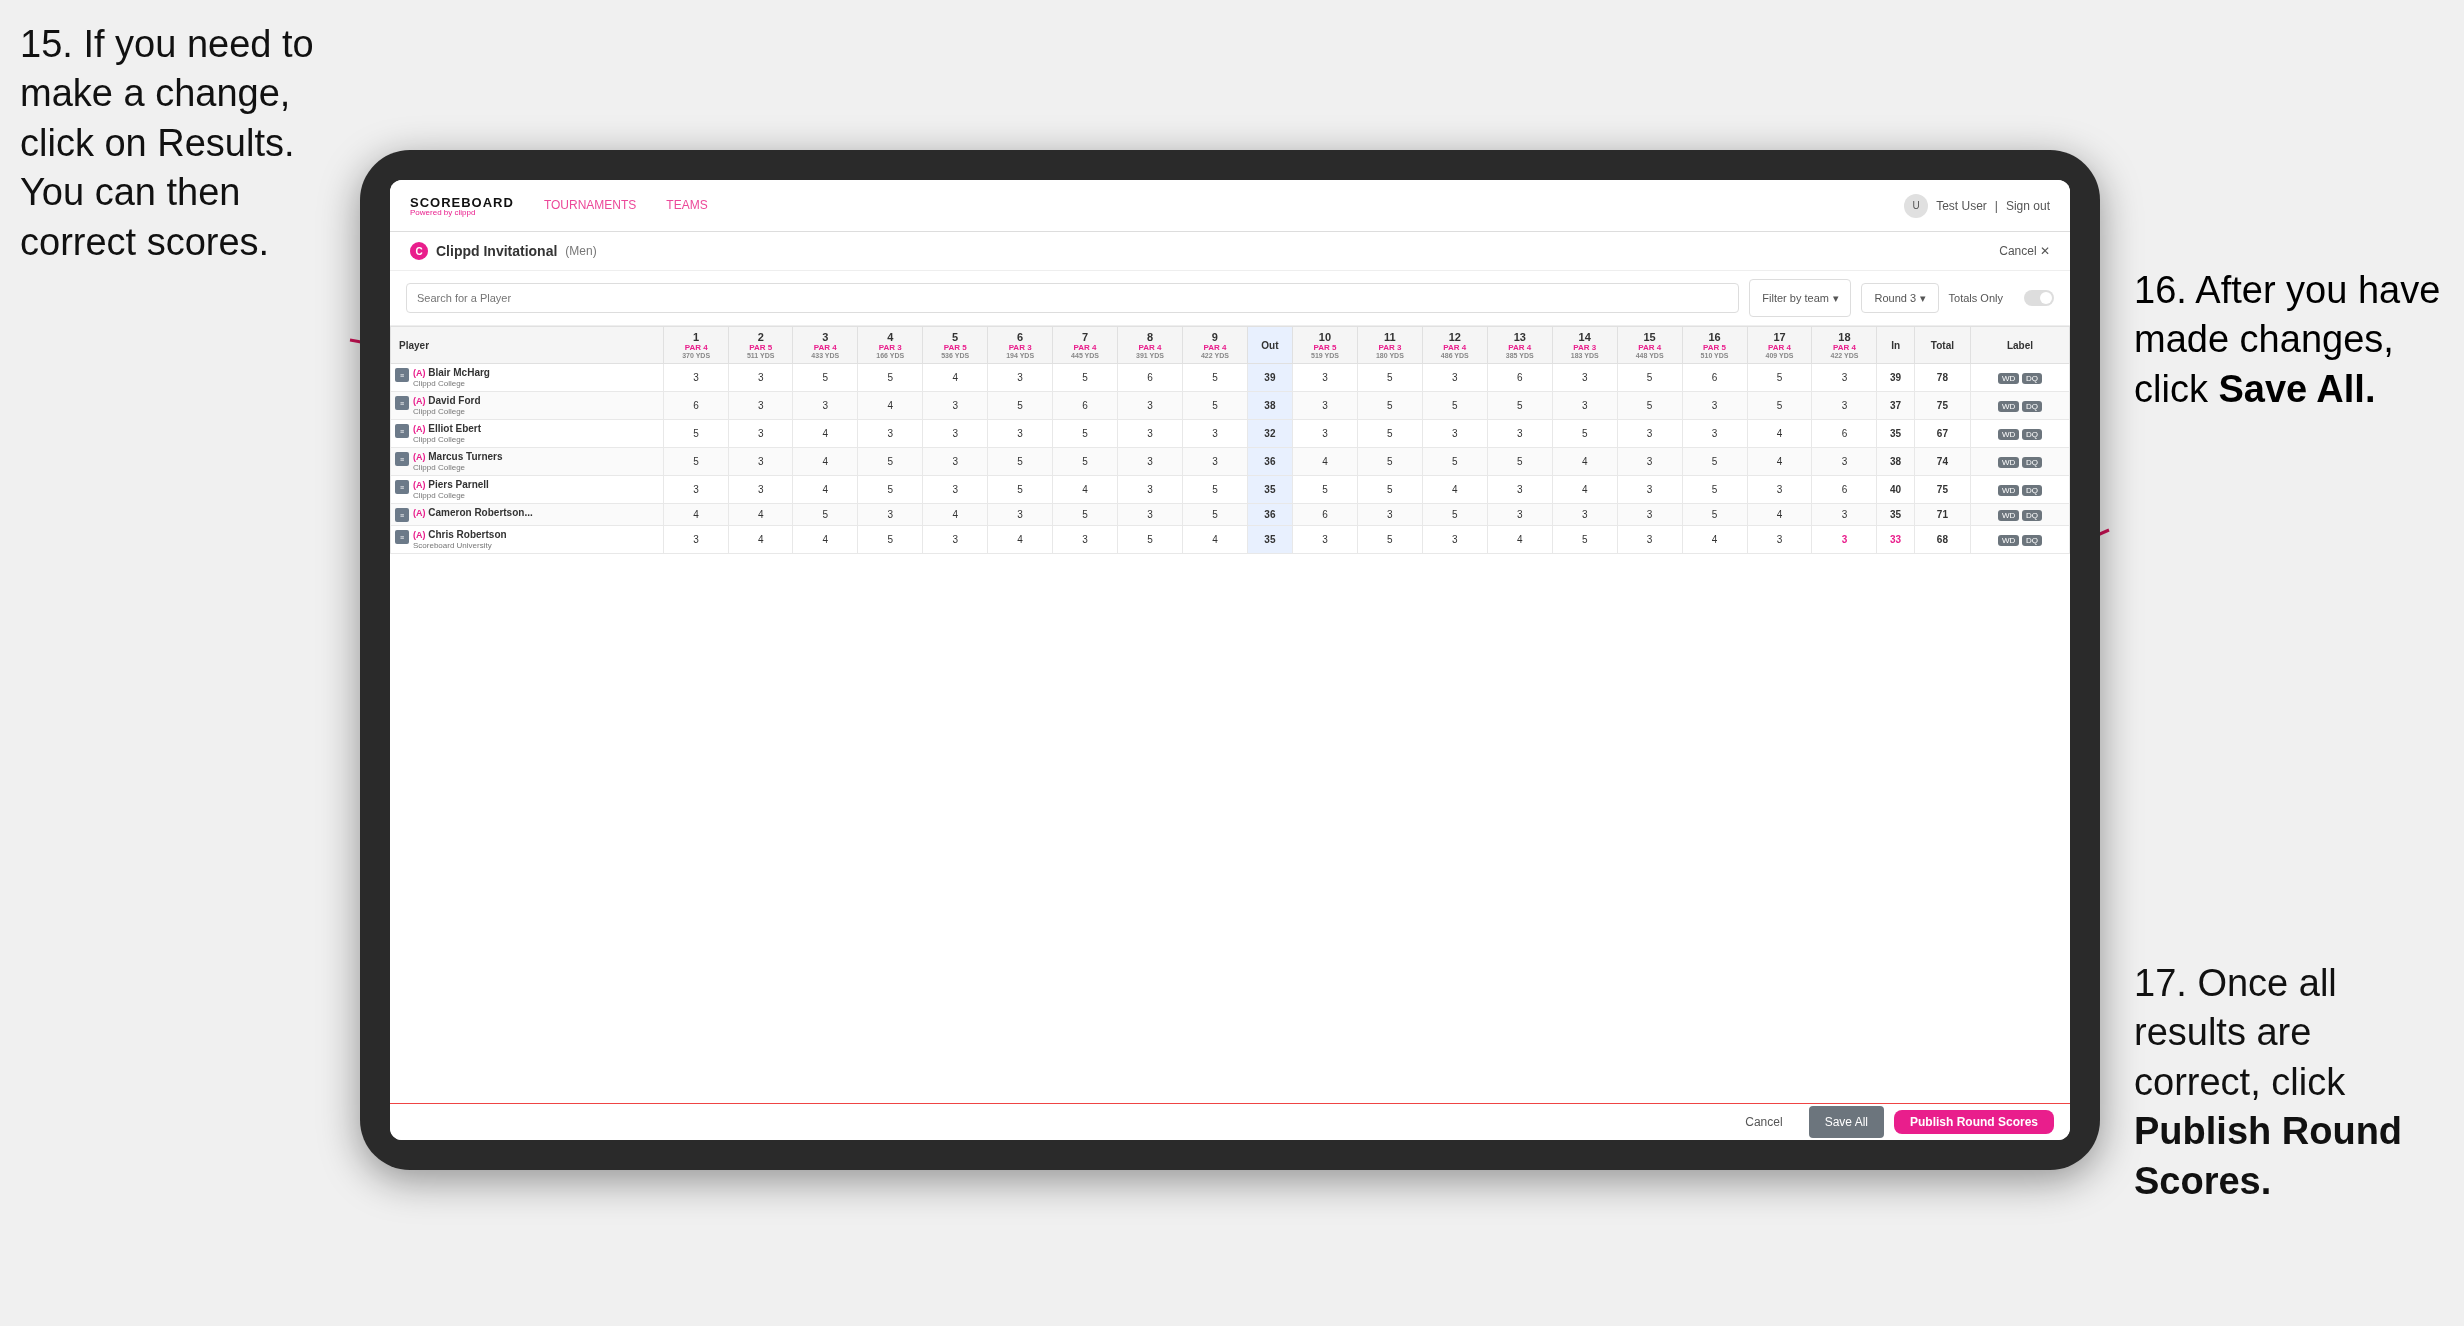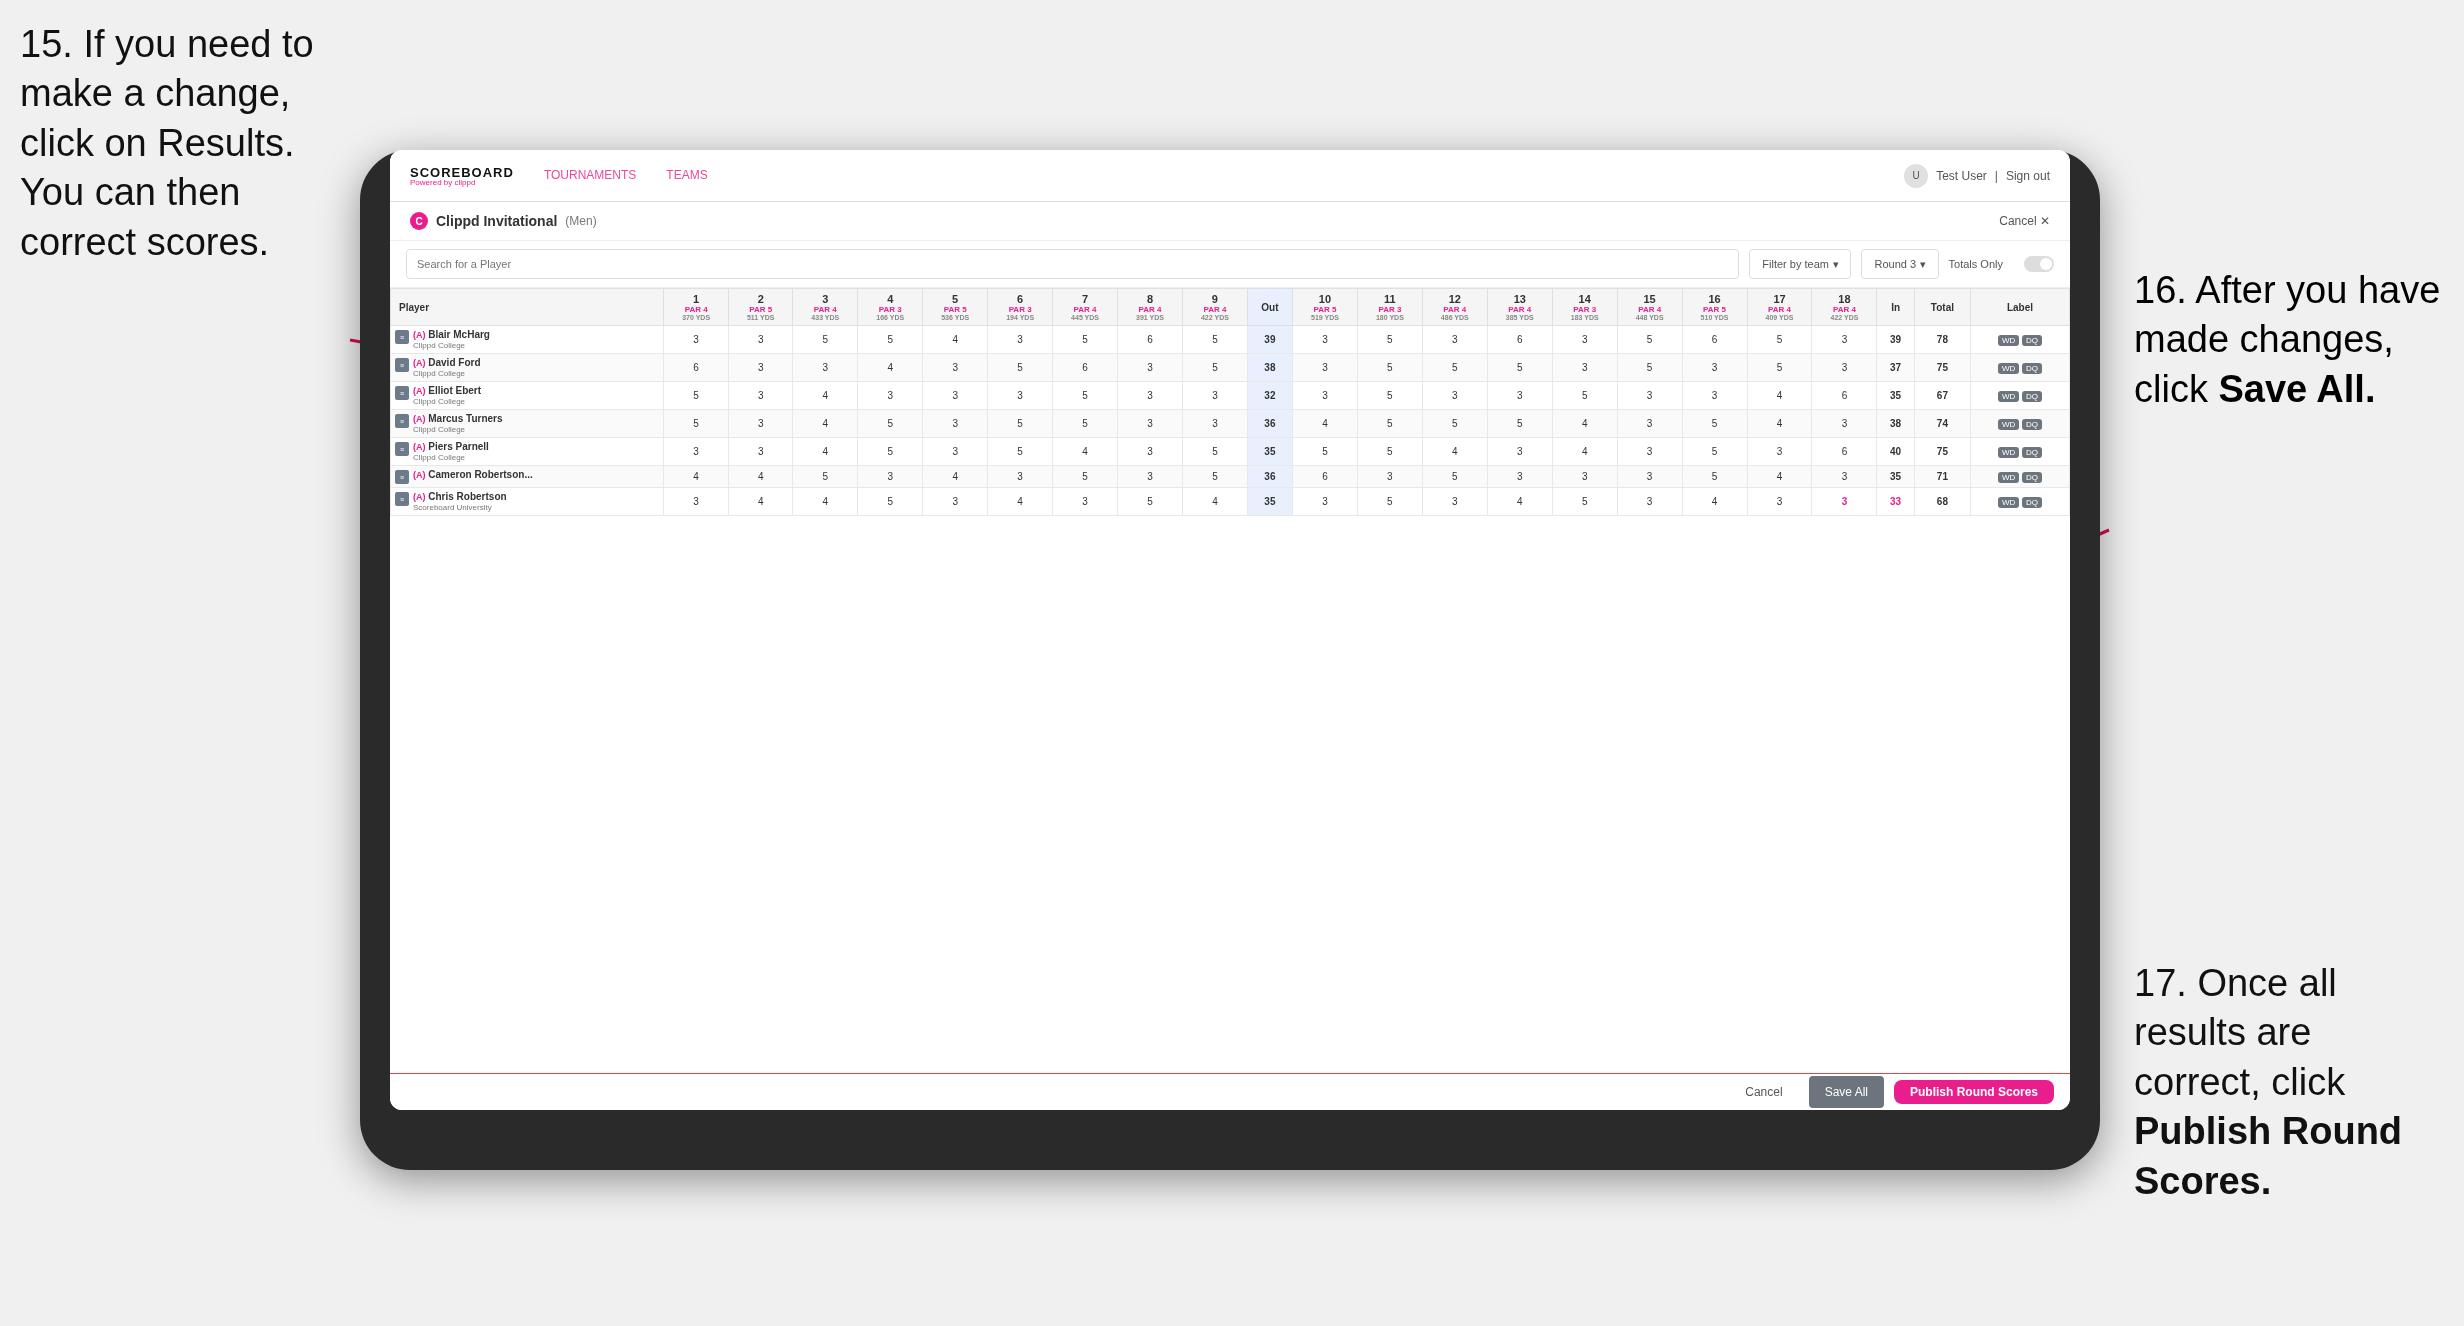--- a/index.html
+++ b/index.html
@@ -51,21 +51,21 @@
     .tablet-outer {
       position: absolute;
       top: 150px;
       left: 360px;
       width: 1740px;
       height: 1020px;
       background: #2a2a2a;
       border-radius: 50px;
       box-shadow: 0 10px 40px rgba(0,0,0,0.4);
       display: flex;
-      align-items: flex-start;
+      align-items: center;
       justify-content: center;
     }
     .tablet-screen {
       width: 1680px;
       height: 960px;
       background: #fff;
       border-radius: 12px;
       overflow: hidden;
       display: flex;
       flex-direction: column;
@@ -204,21 +204,21 @@
     .search-input {
       flex: 1;
       height: 30px;
       border: 1px solid #ddd;
       border-radius: 4px;
       padding: 0 10px;
       font-size: 11px;
       color: #999;
     }
     .filter-btn {
-      height: 30px;
+      height: 38px;
       padding: 0 12px;
       border: 1px solid #ddd;
       border-radius: 4px;
       font-size: 11px;
       color: #555;
       background: #fff;
       cursor: pointer;
       display: flex;
       align-items: center;
       gap: 4px;

